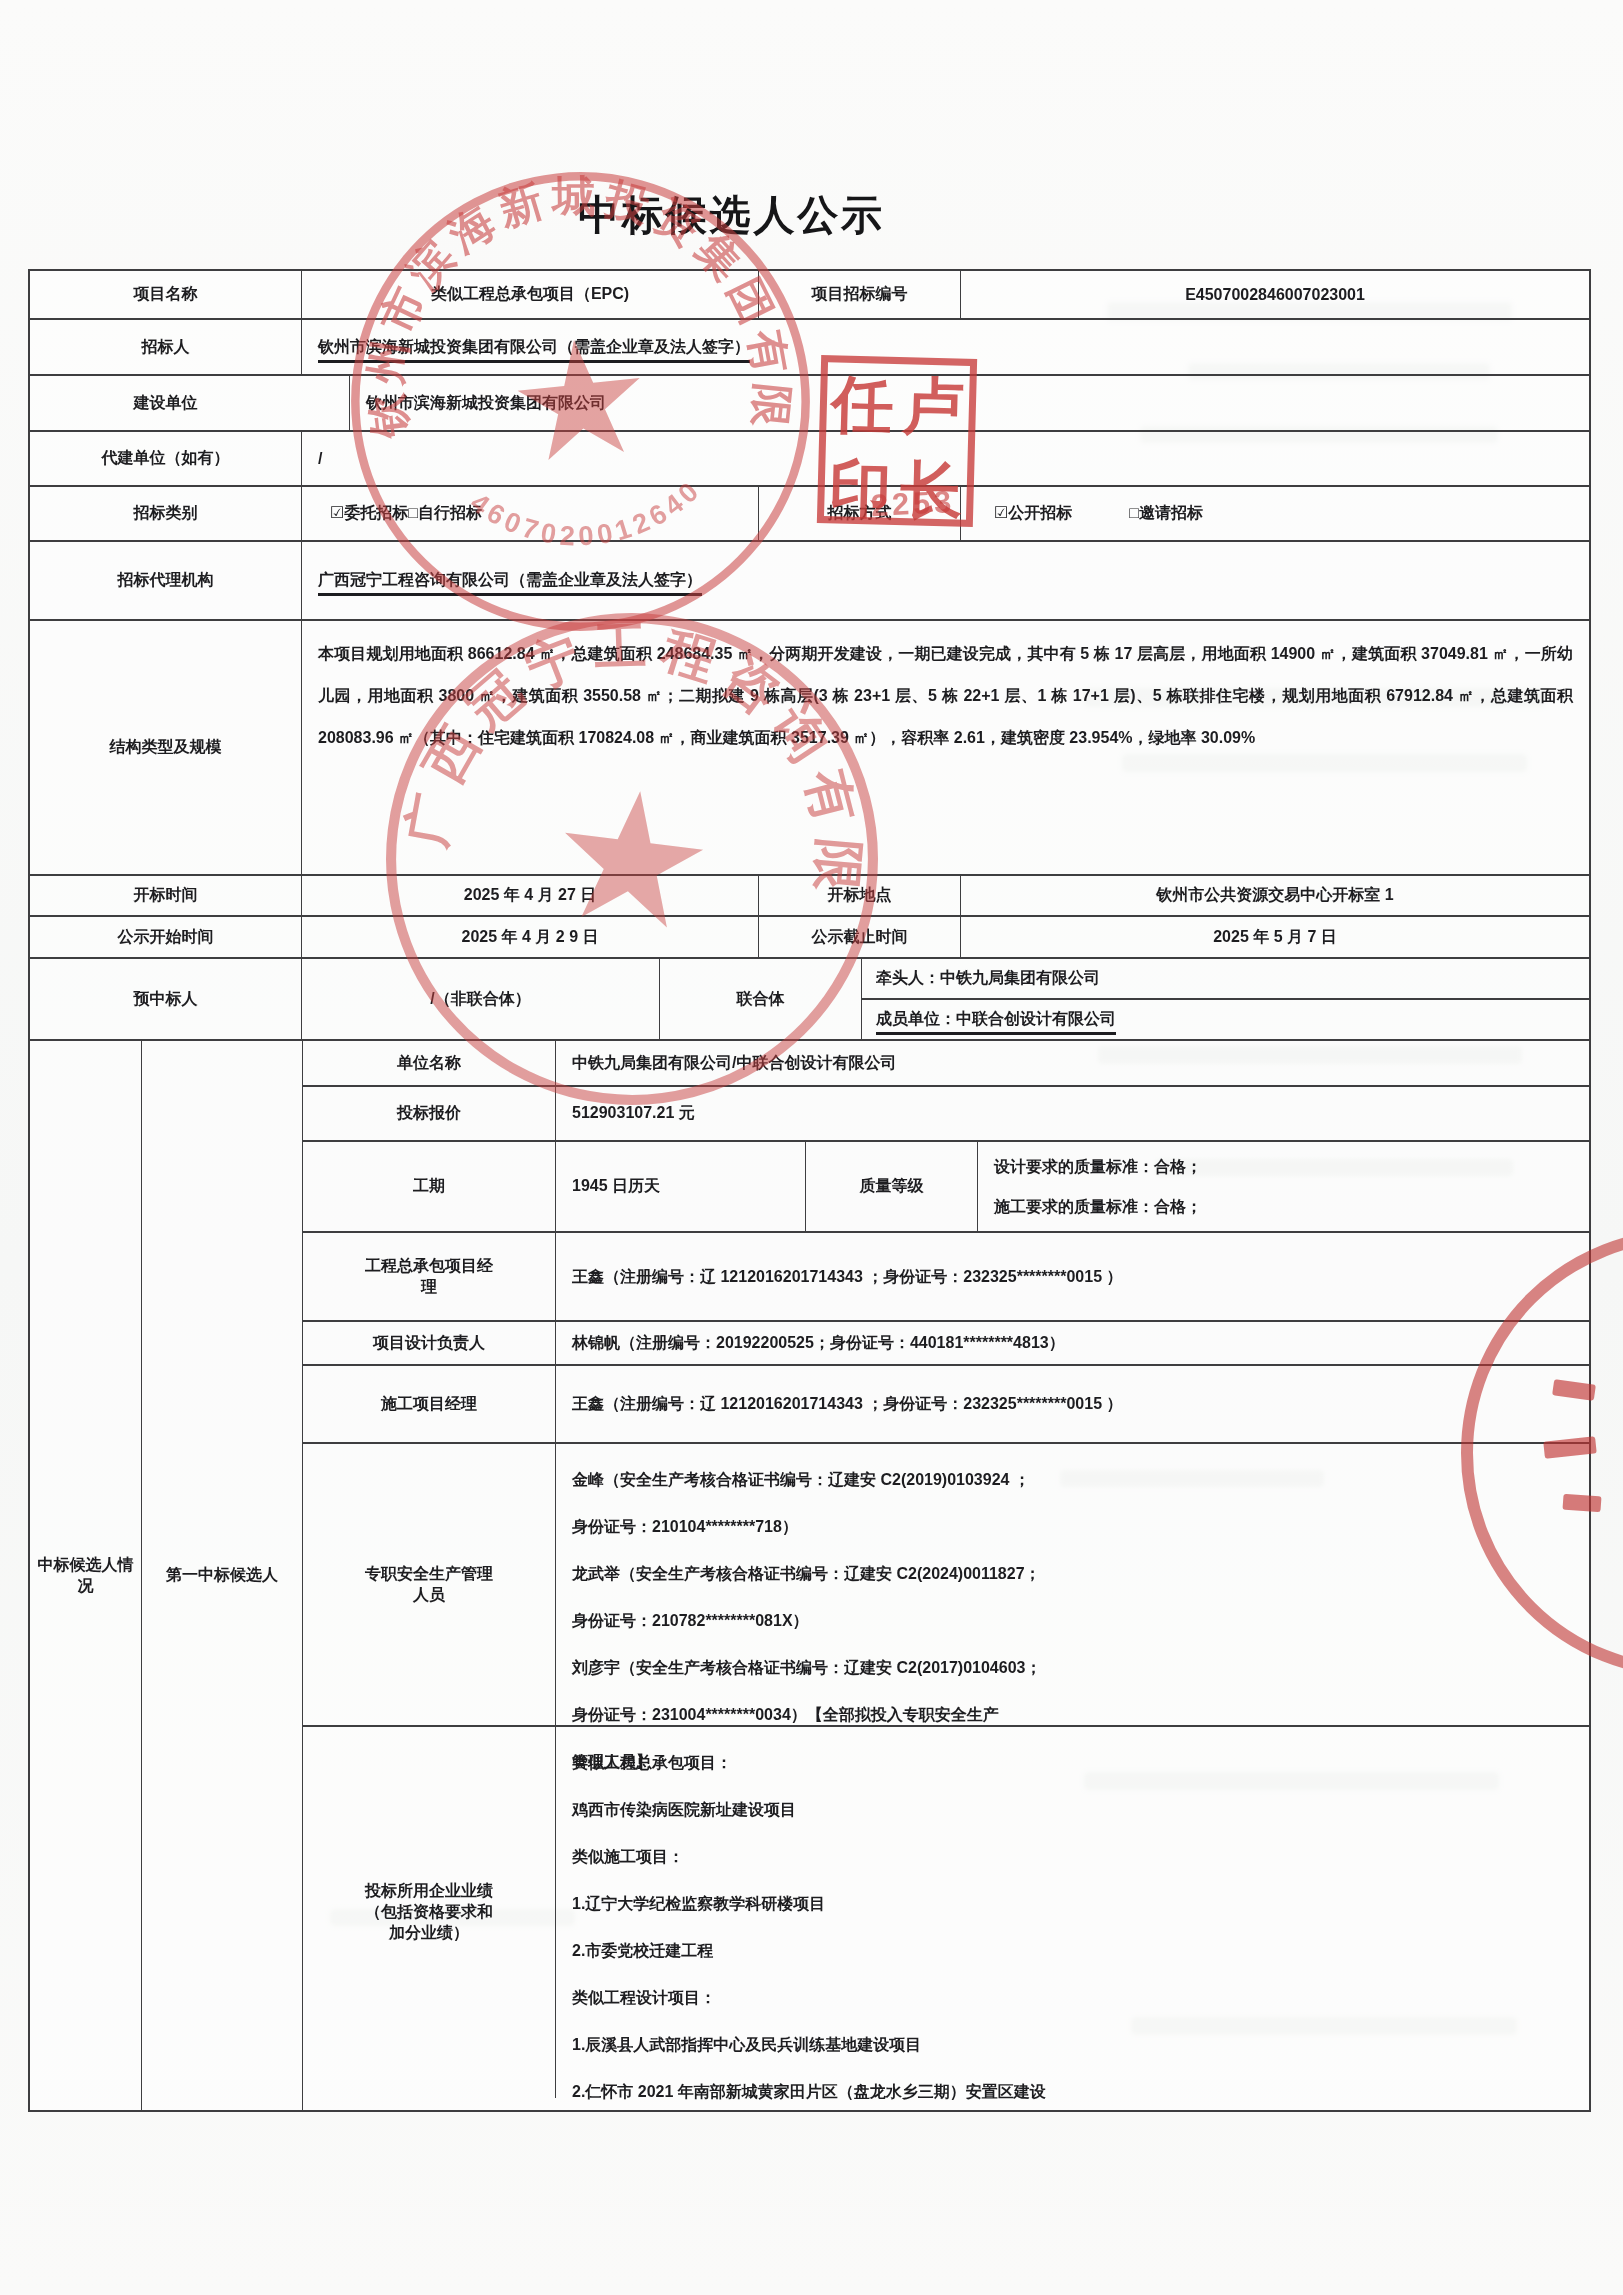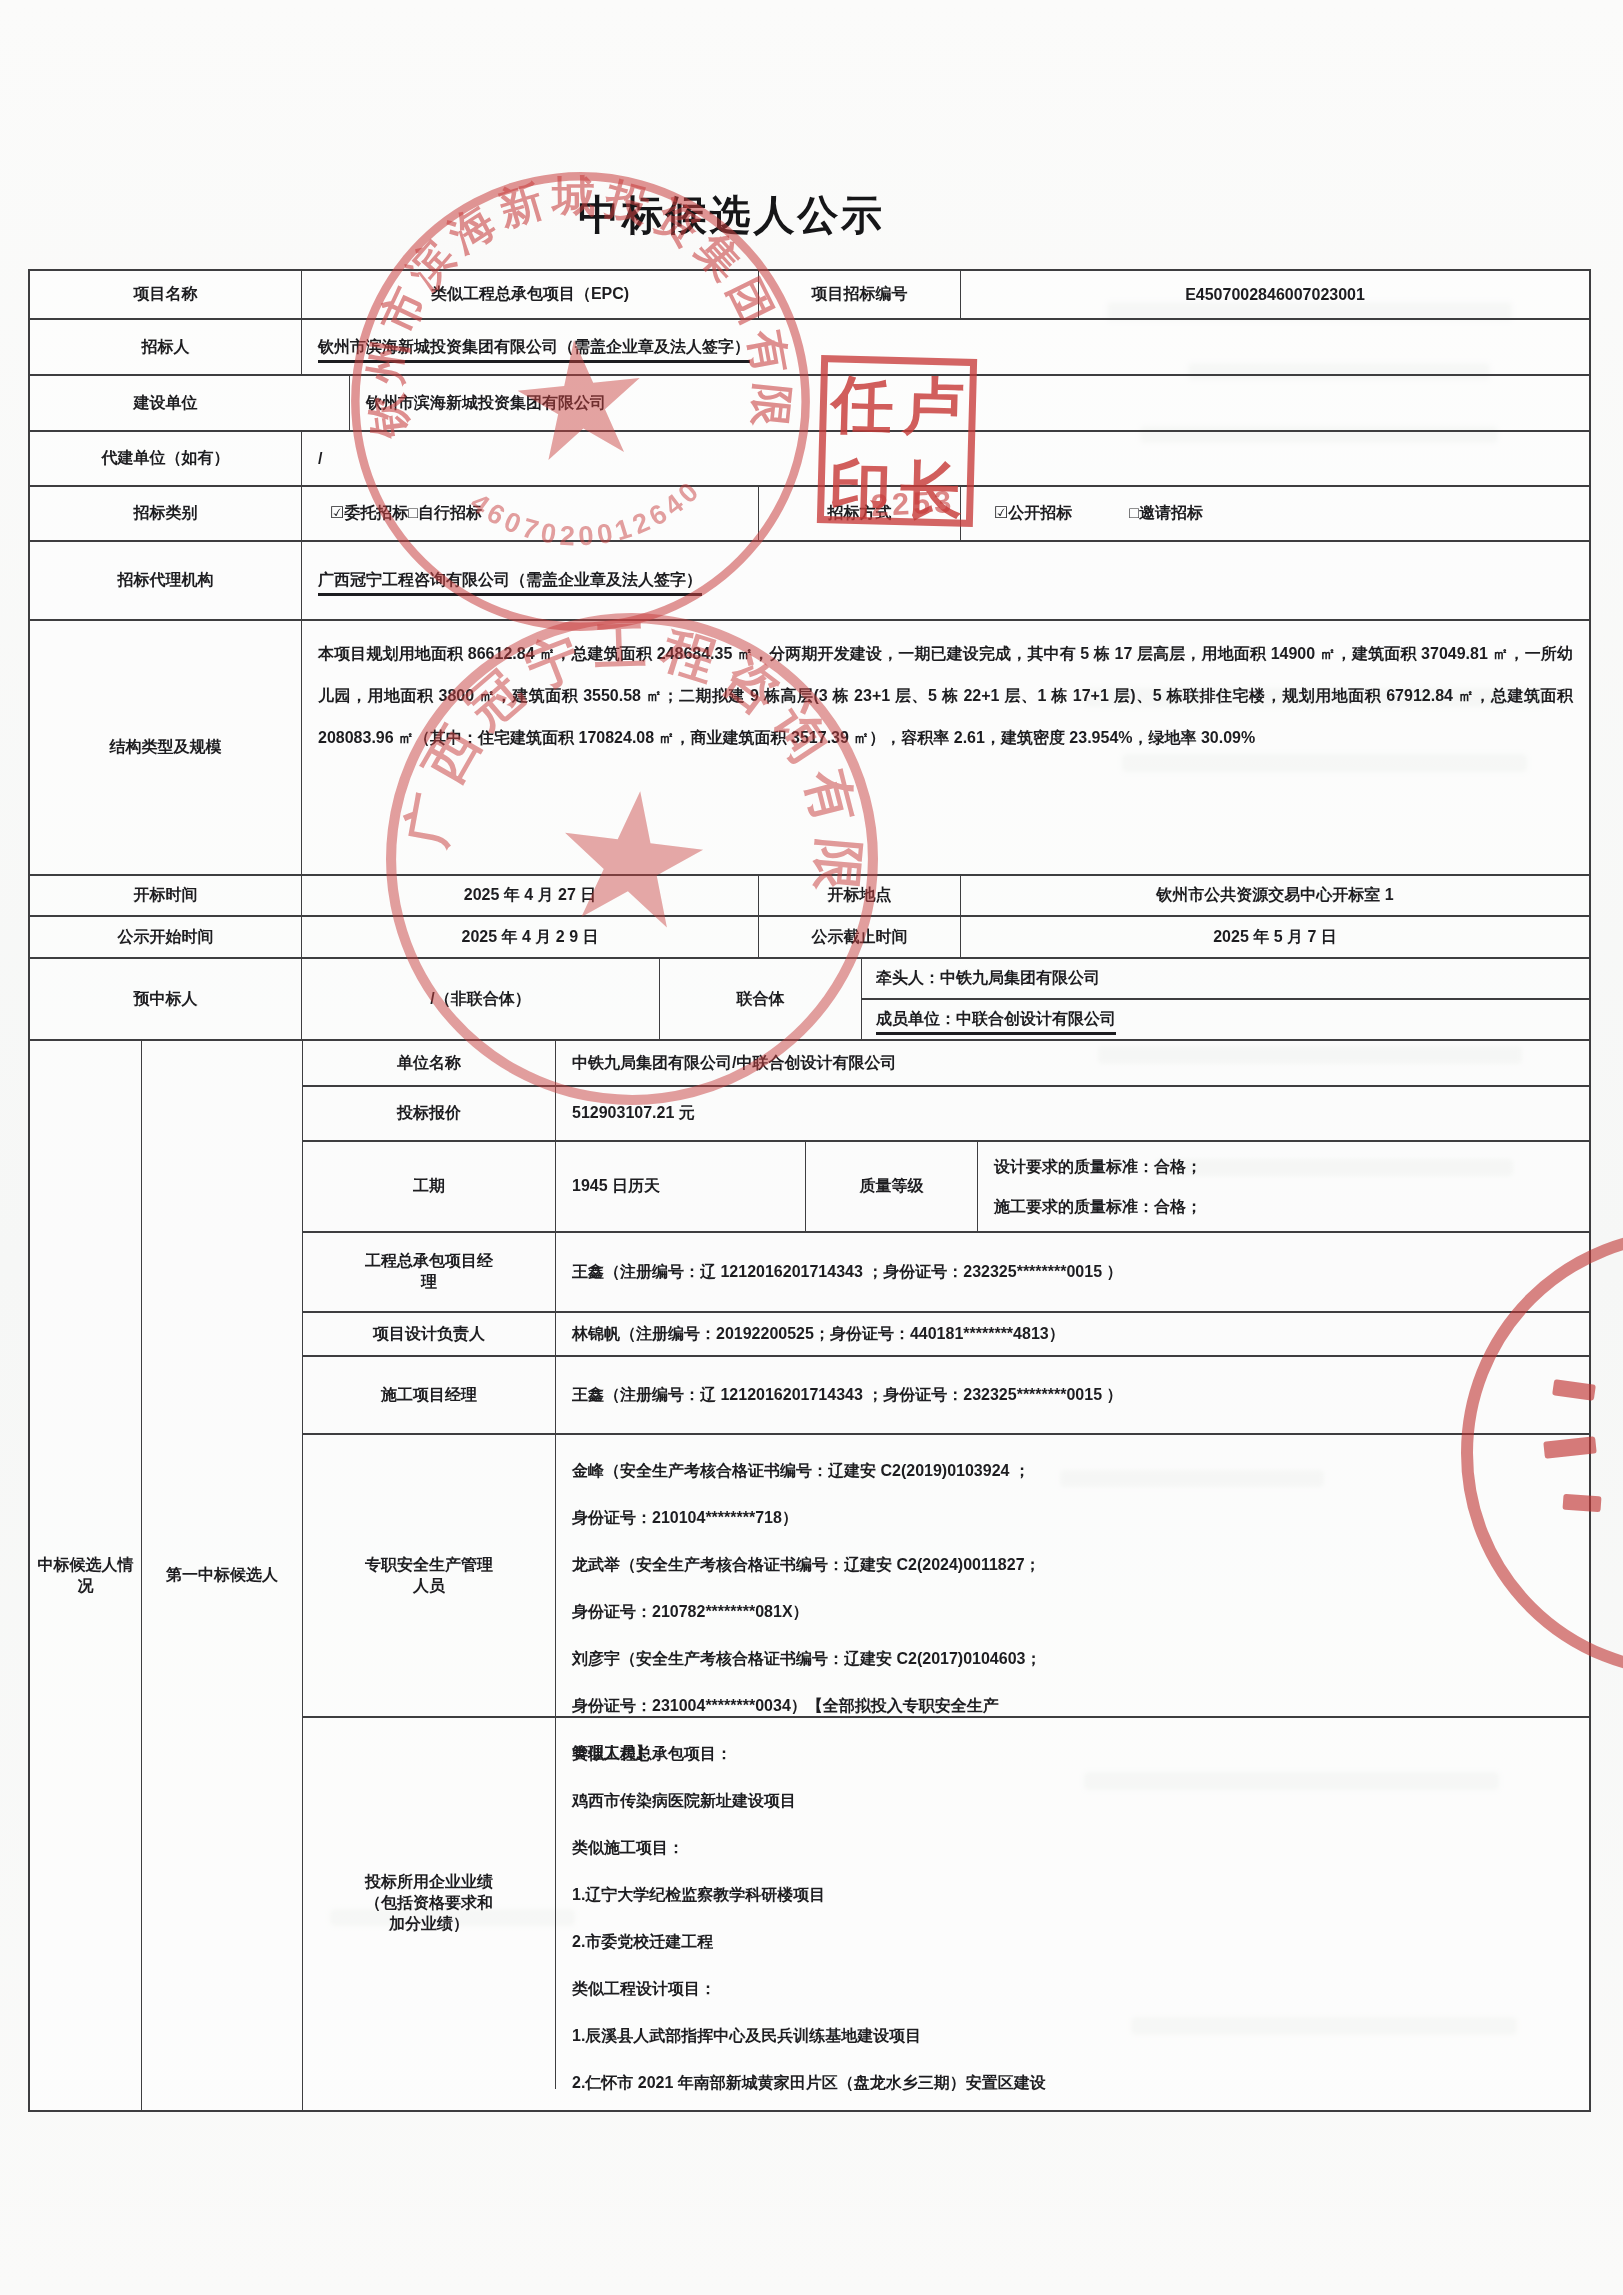--- a/index.html
+++ b/index.html
@@ -205,21 +205,21 @@
           </div>
 
           <div class="t-row" style="height:91px;">
             <div class="c lab w-lab2" style="border-left:none;">工期</div>
             <div class="c val w-dur">1945 日历天</div>
             <div class="c lab w-qlab">质量等级</div>
             <div class="c val grow pre lh84">设计要求的质量标准：合格；
 施工要求的质量标准：合格；</div>
           </div>
 
-          <div class="t-row" style="height:80px;justify-content:center;">
+          <div class="t-row" style="height:89px;justify-content:center;">
             <div class="c lab w-lab2 pre" style="border-left:none;">工程总承包项目经
 理</div>
             <div class="c val grow just lh84">王鑫（注册编号：辽 1212016201714343 ；身份证号：232325********0015 ）</div>
           </div>
 
           <div class="t-row" style="height:44px;">
             <div class="c lab w-lab2" style="border-left:none;">项目设计负责人</div>
             <div class="c val grow">林锦帆（注册编号：20192200525；身份证号：440181********4813）</div>
           </div>
 

